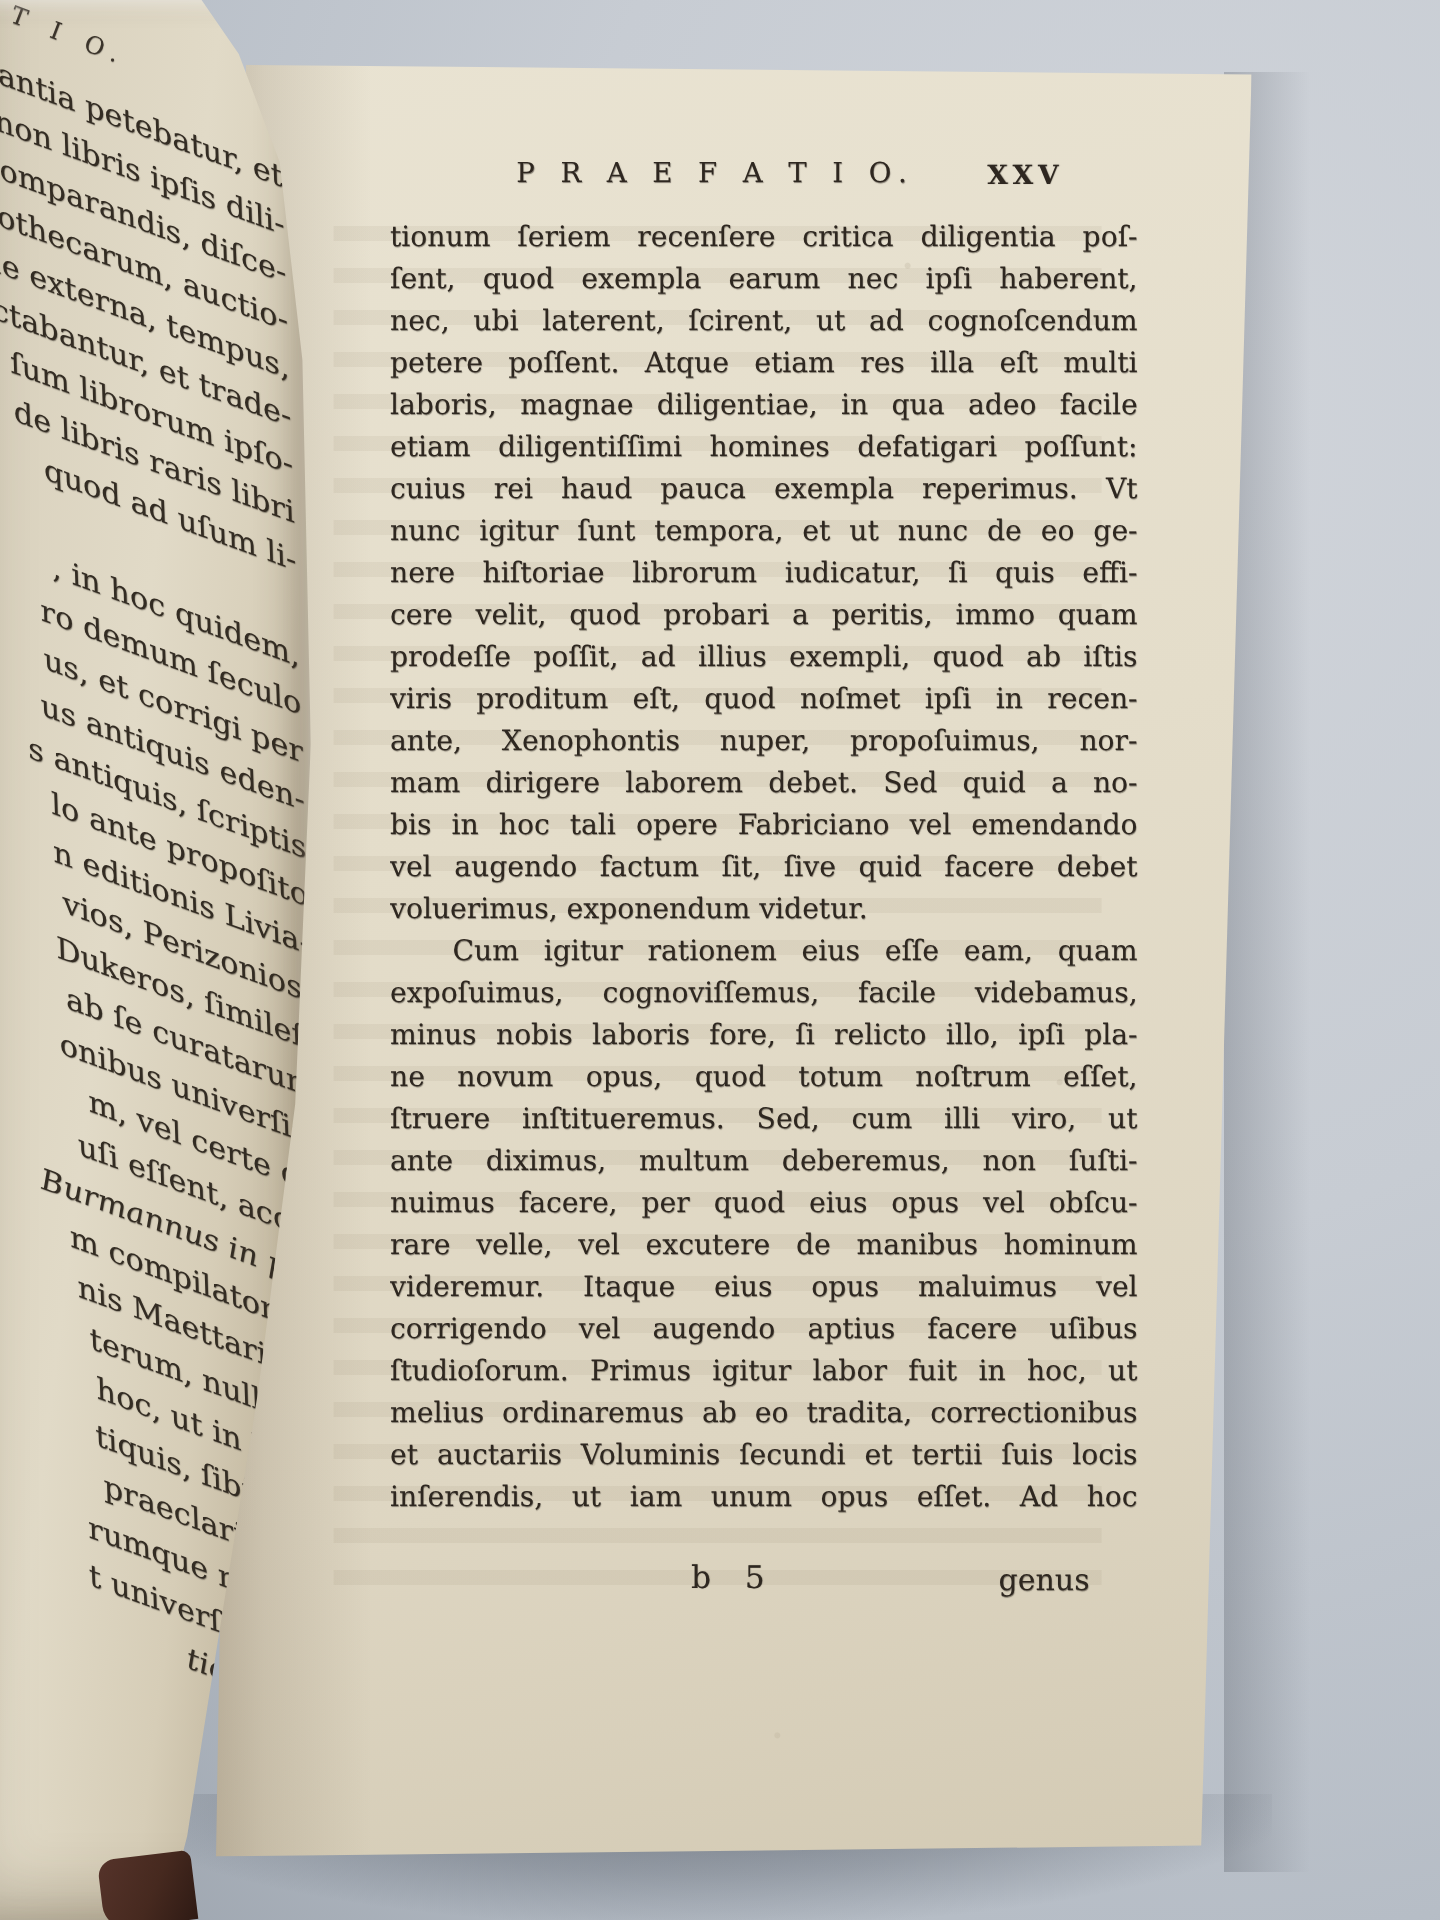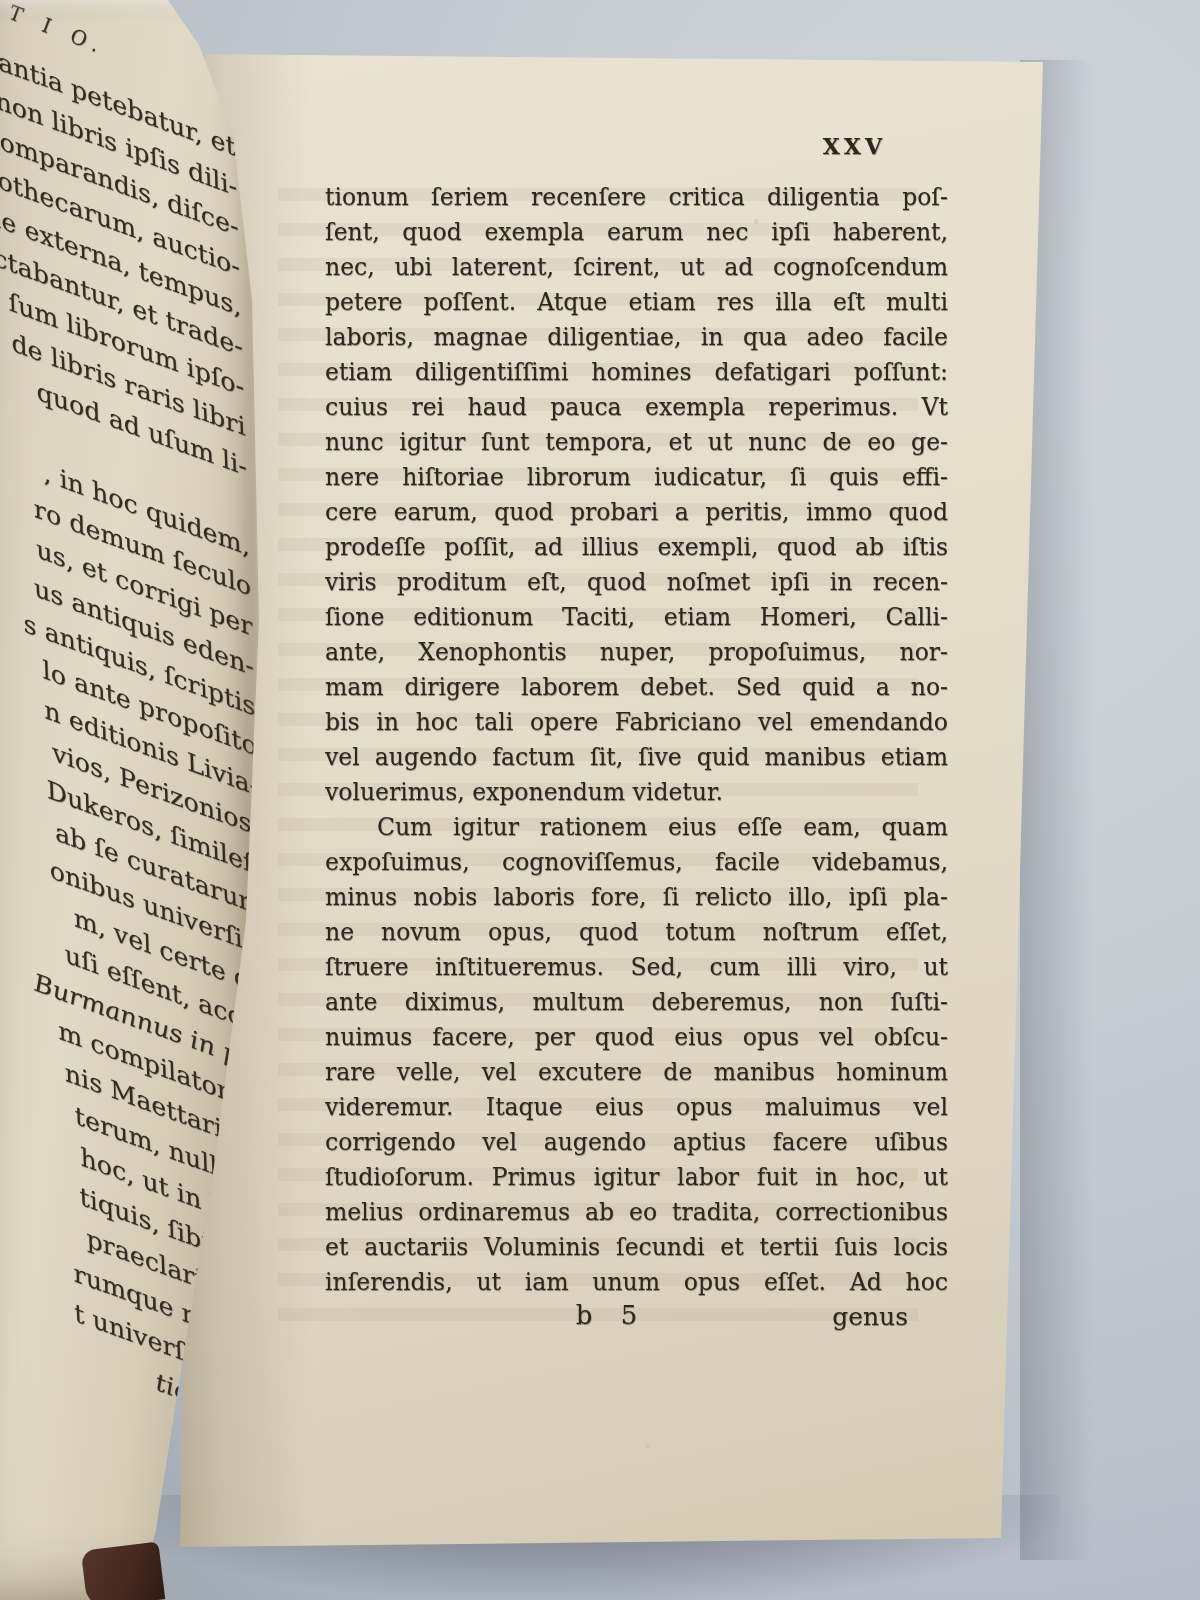--- a/index.html
+++ b/index.html
@@ -137,40 +137,40 @@
 
 <div class="photo">
 
   <div class="shadow-bottom"></div>
   <div class="shadow-right"></div>
 
   <div class="right-page">
     <div class="rp-speckle"></div>
     <div class="rp-ghost"></div>
     <div class="rp-header">
+      <span class="rp-title">P R A E F A T I O.</span>
       <span class="rp-pagenum">XXV</span>
     </div>
     <div class="rp-body">
         <div class="line">tionum ſeriem recenſere critica diligentia poſ-</div>
         <div class="line">ſent, quod exempla earum nec ipſi haberent,</div>
         <div class="line">nec, ubi laterent, ſcirent, ut ad cognoſcendum</div>
         <div class="line">petere poſſent.  Atque etiam res illa eſt multi</div>
         <div class="line">laboris, magnae diligentiae, in qua adeo facile</div>
         <div class="line">etiam diligentiſſimi homines defatigari poſſunt:</div>
         <div class="line">cuius rei haud pauca exempla reperimus.  Vt</div>
         <div class="line">nunc igitur ſunt tempora, et ut nunc de eo ge-</div>
         <div class="line">nere hiſtoriae librorum iudicatur, ſi quis effi-</div>
-        <div class="line">cere earum, quod probari a peritis, immo quod</div>
+        <div class="line">cere velit, quod probari a peritis, immo quam</div>
         <div class="line">prodeſſe poſſit, ad illius exempli, quod ab iſtis</div>
         <div class="line">viris proditum eſt, quod noſmet ipſi in recen-</div>
-        <div class="line">ſione editionum Taciti, etiam Homeri, Calli-</div>
         <div class="line">ante, Xenophontis nuper, propoſuimus, nor-</div>
         <div class="line">mam dirigere laborem debet.  Sed quid a no-</div>
         <div class="line">bis in hoc tali opere Fabriciano vel emendando</div>
-        <div class="line">vel augendo factum ſit, ſive quid manibus etiam</div>
+        <div class="line">vel augendo factum ſit, ſive quid facere debet</div>
         <div class="line parend">voluerimus, exponendum videtur.</div>
         <div class="line indent">Cum igitur rationem eius eſſe eam, quam</div>
         <div class="line">expoſuimus, cognoviſſemus, facile videbamus,</div>
         <div class="line">minus nobis laboris fore, ſi relicto illo, ipſi pla-</div>
         <div class="line">ne novum opus, quod totum noſtrum eſſet,</div>
         <div class="line">ſtruere inſtitueremus.  Sed, cum illi viro, ut</div>
         <div class="line">ante diximus, multum deberemus, non ſuſti-</div>
         <div class="line">nuimus facere, per quod eius opus vel obſcu-</div>
         <div class="line">rare velle, vel excutere de manibus hominum</div>
         <div class="line">videremur.  Itaque eius opus maluimus vel</div>

